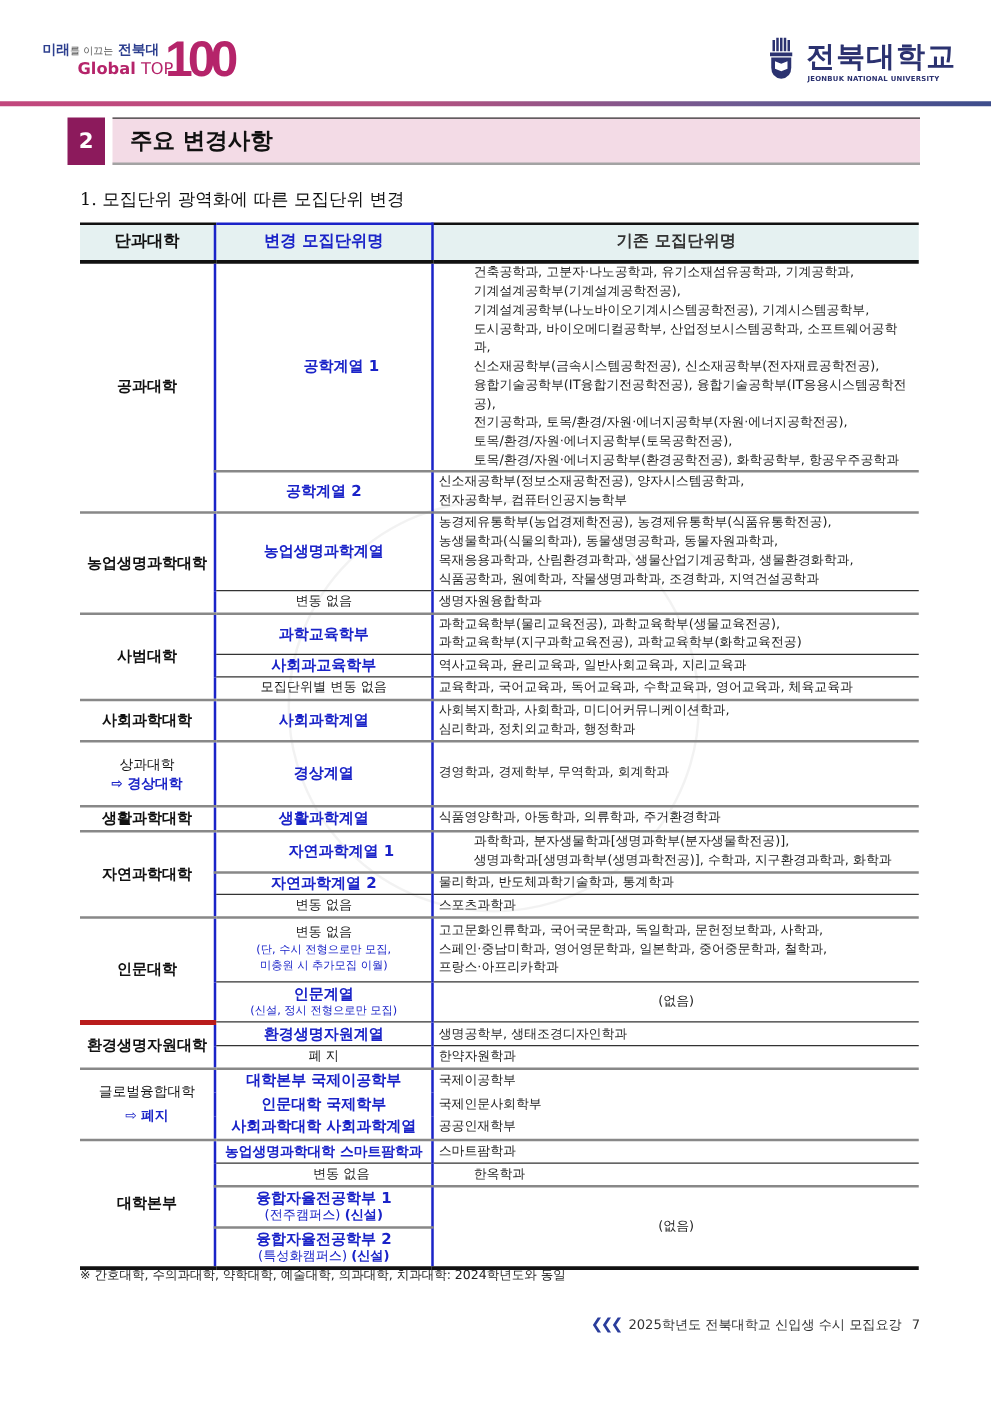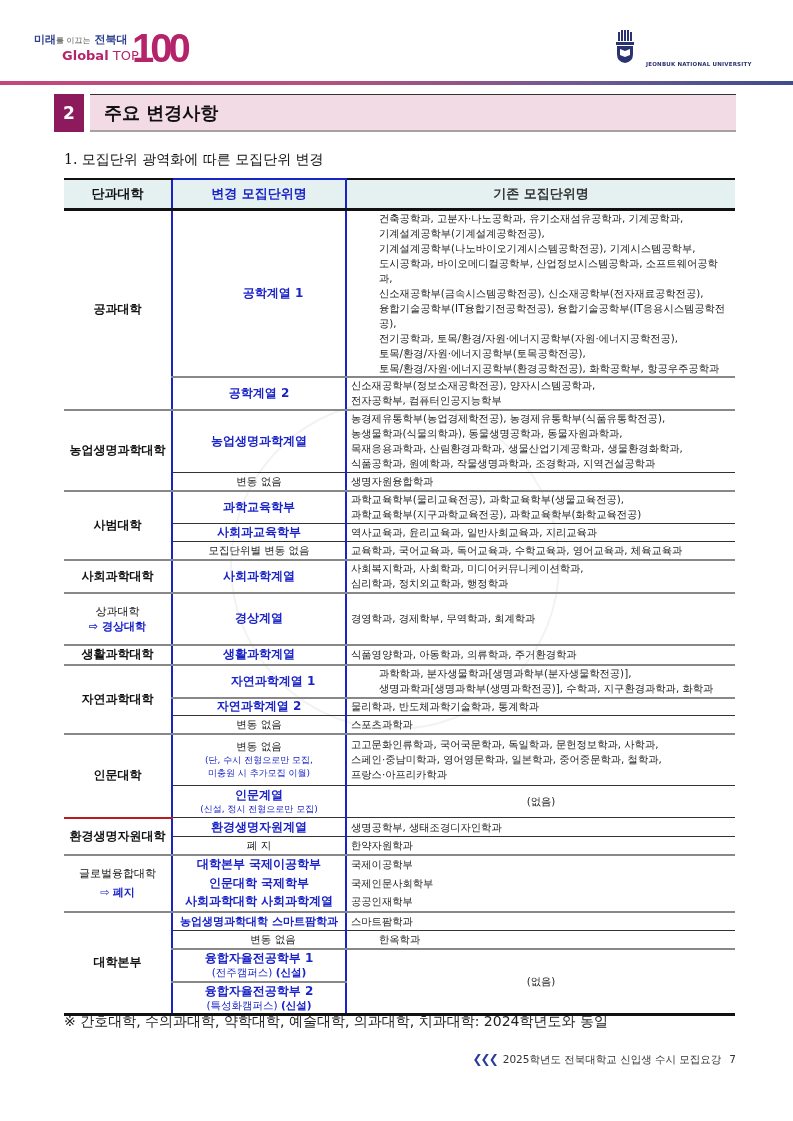--- a/index.html
+++ b/index.html
@@ -43,21 +43,21 @@
   td.new .note { display: block; font-size: 9px; font-weight: normal; color: #1a23c8; line-height: 13px; }
   td.old { color: #222; padding-left: 6px; }
   td.old.center { text-align: center; }
 
   tr.grp-end td { border-bottom: 2px solid #888; }
   tr.sub-end td.new, tr.sub-end td.old { border-bottom: 1px solid #333; }
   tr.sub-end-grey td.new, tr.sub-end-grey td.old { border-bottom: 2px solid #888; padding-left: 32px; }
   tr.last td { border-bottom: 3px solid #111; }
   tr.last td.new { border-bottom: 3px solid #111; }
 
-  .footnote { position: absolute; left: 64px; top: 1013px; font-size: 14px; color: #222; }
+  .footnote { position: absolute; left: 64px; top: 1013px; font-size: 10px; color: #222; }
   .footer { position: absolute; left: 0; top: 1052px; width: 736px; text-align: right; font-size: 10.5px; color: #333; }
   .footer .chev { color: #2a3d9c; font-weight: bold; font-size: 12px; letter-spacing: -2px; margin-right: 6px; }
   .footer .pg { margin-left: 8px; }
 
   .watermark { position: absolute; left: 230px; top: 400px; width: 330px; height: 330px; border-radius: 50%; border: 2px solid rgba(0,0,0,0.05); pointer-events: none; }
 </style>
 </head>
 <body>
 
 <div class="header">
@@ -75,20 +75,21 @@
     <svg class="emblem" viewBox="0 0 18 34">
       <rect x="2" y="2" width="2" height="9" fill="#2b3270"></rect>
       <rect x="5" y="0" width="2" height="11" fill="#2b3270"></rect>
       <rect x="8" y="0" width="2" height="11" fill="#2b3270"></rect>
       <rect x="11" y="0" width="2" height="11" fill="#2b3270"></rect>
       <rect x="14" y="2" width="2" height="9" fill="#2b3270"></rect>
       <rect x="0" y="12" width="18" height="3" fill="#2b3270"></rect>
       <path d="M1 16 L17 16 L17 24 Q17 32 9 33 Q1 32 1 24 Z" fill="#2b3270"></path>
       <path d="M4 19 L9 21 L14 19 L14 25 L9 27 L4 25 Z" fill="#fff"></path>
     </svg>
+    <div class="name">전북대학교</div>
     <div class="eng">JEONBUK NATIONAL UNIVERSITY</div>
   </div>
 </div>
 <div class="header-rule"></div>
 
 <div class="section-bar">
   <div class="section-num">2</div>
   <div class="section-title">주요 변경사항</div>
 </div>
 
@@ -201,21 +202,21 @@
     <tr class="sub-end">
       <td class="new" style="height:18px;">자연과학계열 2</td>
       <td class="old">물리학과, 반도체과학기술학과, 통계학과</td>
     </tr>
     <tr class="grp-end">
       <td class="new plain" style="height:18px;">변동 없음</td>
       <td class="old">스포츠과학과</td>
     </tr>
 
     <tr class="sub-end">
-      <td class="college" rowspan="2" style="border-bottom:2px solid #b91c1c;">인문대학</td>
+      <td class="college" rowspan="2" style="border-bottom:4px solid #b91c1c;">인문대학</td>
       <td class="new plain" style="height:52px;">
         <span style="display:block;">변동 없음</span>
         <span class="note">(단, 수시 전형으로만 모집,</span>
         <span class="note">미충원 시 추가모집 이월)</span>
       </td>
       <td class="old">
         <div>고고문화인류학과, 국어국문학과, 독일학과, 문헌정보학과, 사학과,</div>
         <div>스페인·중남미학과, 영어영문학과, 일본학과, 중어중문학과, 철학과,</div>
         <div>프랑스·아프리카학과</div>
       </td>

